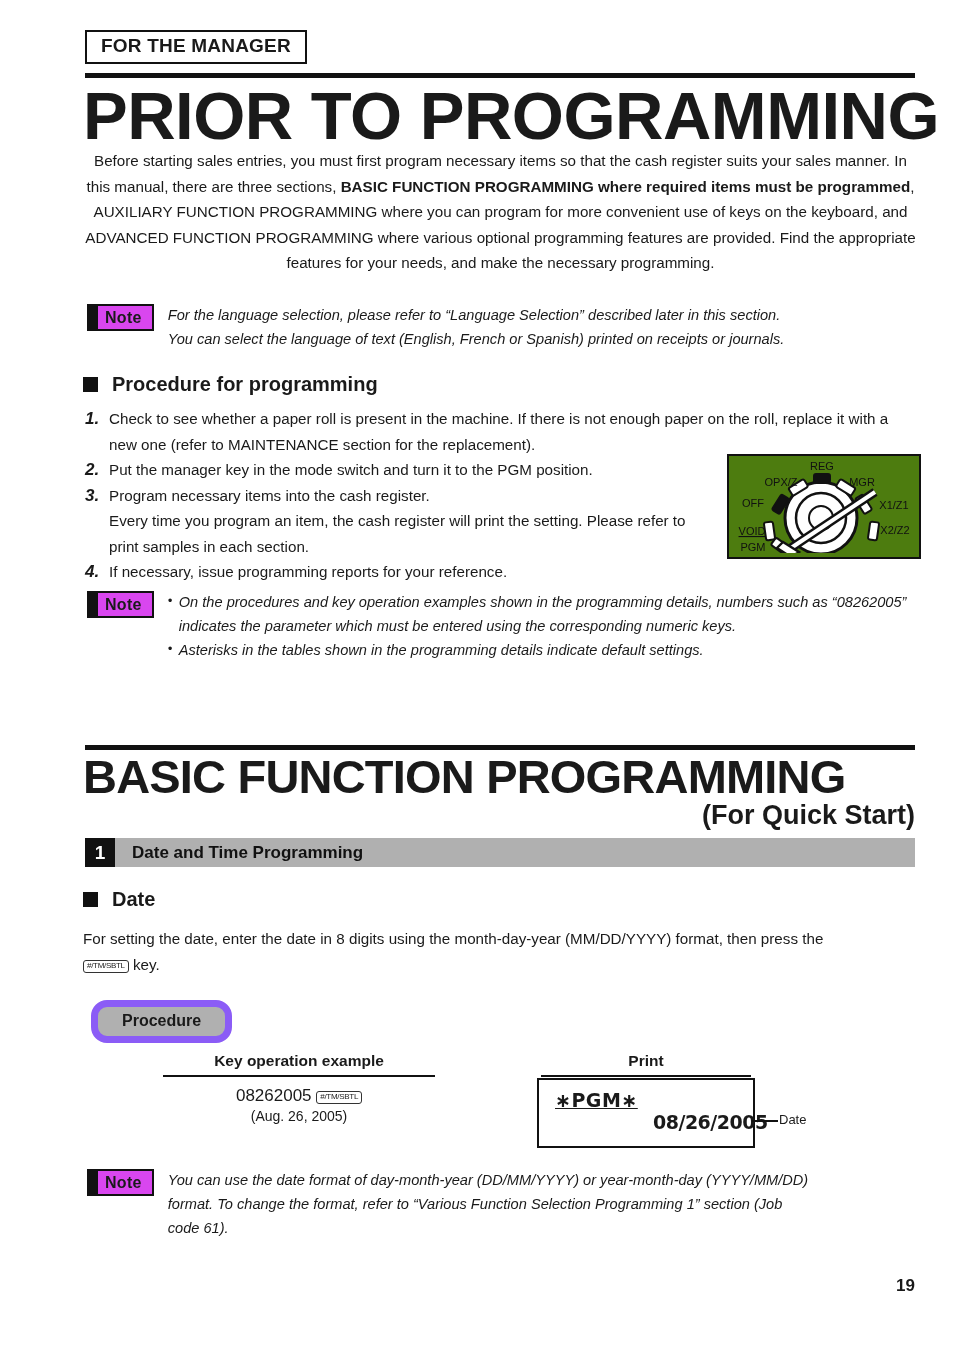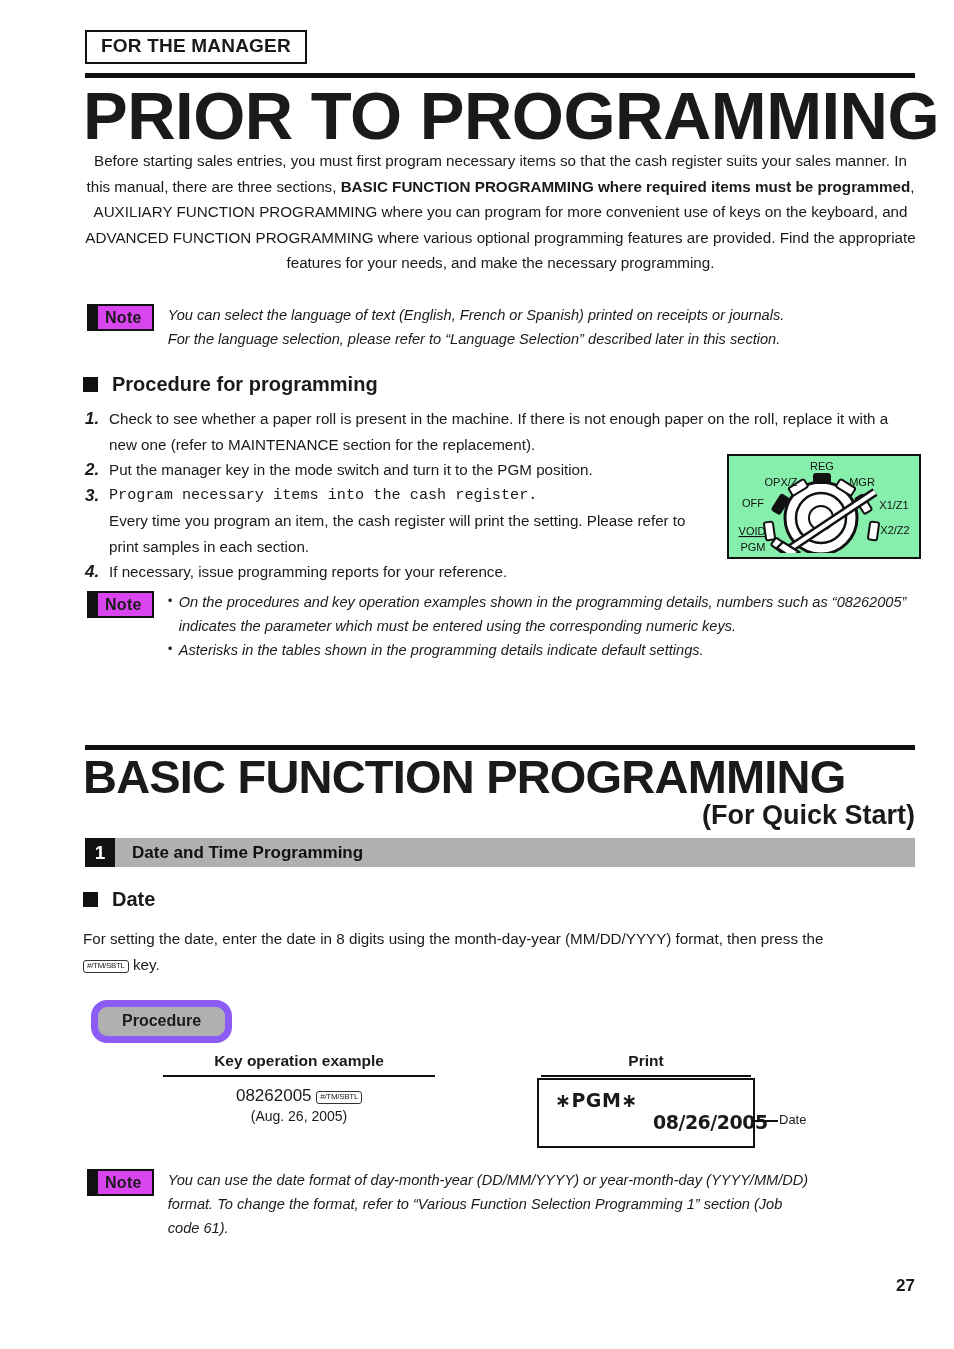--- a/index.html
+++ b/index.html
@@ -138,21 +138,21 @@
     font-style: italic;
     font-size: 17px;
     line-height: 25.5px;
   }
   .step .txt { flex: 1 1 auto; }
 
   
   .dial-box {
     position: absolute;
     border: 2px solid #111;
-    background: #86efac;
+    background: #4d7c0f;
   }
 
   
   h2.sec-title {
     position: absolute;
     margin: 0;
     left: 70px;
     font-size: 47px;
     font-weight: bold;
     letter-spacing: -0.8px;
@@ -325,42 +325,42 @@
   <div class="body-copy" style="left:70px; top:148px; width:835px;text-align:center;">
     <span>Before starting sales entries, you must first program necessary items so that the cash register suits your sales manner.  In this manual, there are three sections, </span><b>BASIC FUNCTION PROGRAMMING where required items must be programmed</b><span>, AUXILIARY FUNCTION PROGRAMMING where you can program for more convenient use of keys on the keyboard, and ADVANCED FUNCTION PROGRAMMING where various optional programming features are provided.  Find the appropriate features for your needs, and make the necessary programming.</span>
   </div>
 
   <div class="note-block" style="left:74px; top:303px; width:830px;">
     <div class="note-badge">
       <span class="bar"></span>
       <span class="txt">Note</span>
     </div>
     <div class="note-body">
+      <div>For the language selection, please refer to “Language Selection” described later in this section.</div>
       <div>You can select the language of text (English, French or Spanish) printed on receipts or journals.</div>
-      <div>For the language selection, please refer to “Language Selection” described later in this section.</div>
     </div>
   </div>
 
   <div class="sub-head" style="left:70px; top:373px;">
     <span class="sq"></span>
     <span>Procedure for programming</span>
   </div>
 
   <div class="steps" style="left:72px; top:406px; width:835px;">
     <div class="step">
       <span class="num">1.</span>
       <span class="txt">Check to see whether a paper roll is present in the machine.  If there is not enough paper on the roll, replace it with a new one (refer to MAINTENANCE section for the replacement).</span>
     </div>
     <div class="step">
       <span class="num">2.</span>
       <span class="txt" style="max-width:640px;">Put the manager key in the mode switch and turn it to the PGM position.</span>
     </div>
     <div class="step">
       <span class="num">3.</span>
-      <span class="txt" style="max-width:640px;font-family:Liberation Mono, monospace;">Program necessary items into the cash register.</span>
+      <span class="txt" style="max-width:640px;">Program necessary items into the cash register.</span>
     </div>
     <div class="step">
       <span class="num"></span>
       <span class="txt" style="max-width:610px;">Every time you program an item, the cash register will print the setting.  Please refer to print samples in each section.</span>
     </div>
     <div class="step">
       <span class="num">4.</span>
       <span class="txt" style="max-width:640px;">If necessary, issue programming reports for your reference.</span>
     </div>
   </div>
@@ -449,32 +449,32 @@
   <div class="col-head" style="left:150px; top:1052px; width:272px;">Key operation example</div>
   <div class="col-head" style="left:528px; top:1052px; width:210px;">Print</div>
 
   <div class="kex-line" style="left:150px; top:1086px; width:272px;">
     <span>08262005</span>
     <span class="keycap">#/TM/SBTL</span>
   </div>
   <div class="kex-sub" style="left:150px; top:1108px; width:272px;">(Aug. 26, 2005)</div>
 
   <div class="print-box" style="left:524px; top:1078px; width:214px; height:66px;"></div>
-  <div class="pgm-txt" style="left:542px; top:1089px;">∗PGM∗</div>
+  <div class="pgm-txt" style="left:542px; top:1089px;text-decoration:underline;">∗PGM∗</div>
   <div class="date-txt" style="left:640px; top:1111px;">08/26/2005</div>
   <div class="callout-line" style="left:739px; top:1120px; width:26px;"></div>
   <div class="callout-lbl" style="left:766px; top:1112px;">Date</div>
 
   <div class="note-block" style="left:74px; top:1168px; width:850px;">
     <div class="note-badge">
       <span class="bar"></span>
       <span class="txt">Note</span>
     </div>
     <div class="note-body" style="width:760px;">
       <div>You can use the date format of day-month-year (DD/MM/YYYY) or year-month-day (YYYY/MM/DD)</div>
       <div>format.  To change the format, refer to “Various Function Selection Programming 1” section (Job</div>
       <div>code 61).</div>
     </div>
   </div>
 
-  <div class="page-num" style="top:1276px;">27</div>
+  <div class="page-num" style="top:1276px;">19</div>
 
 </div>
 
 </body></html>

